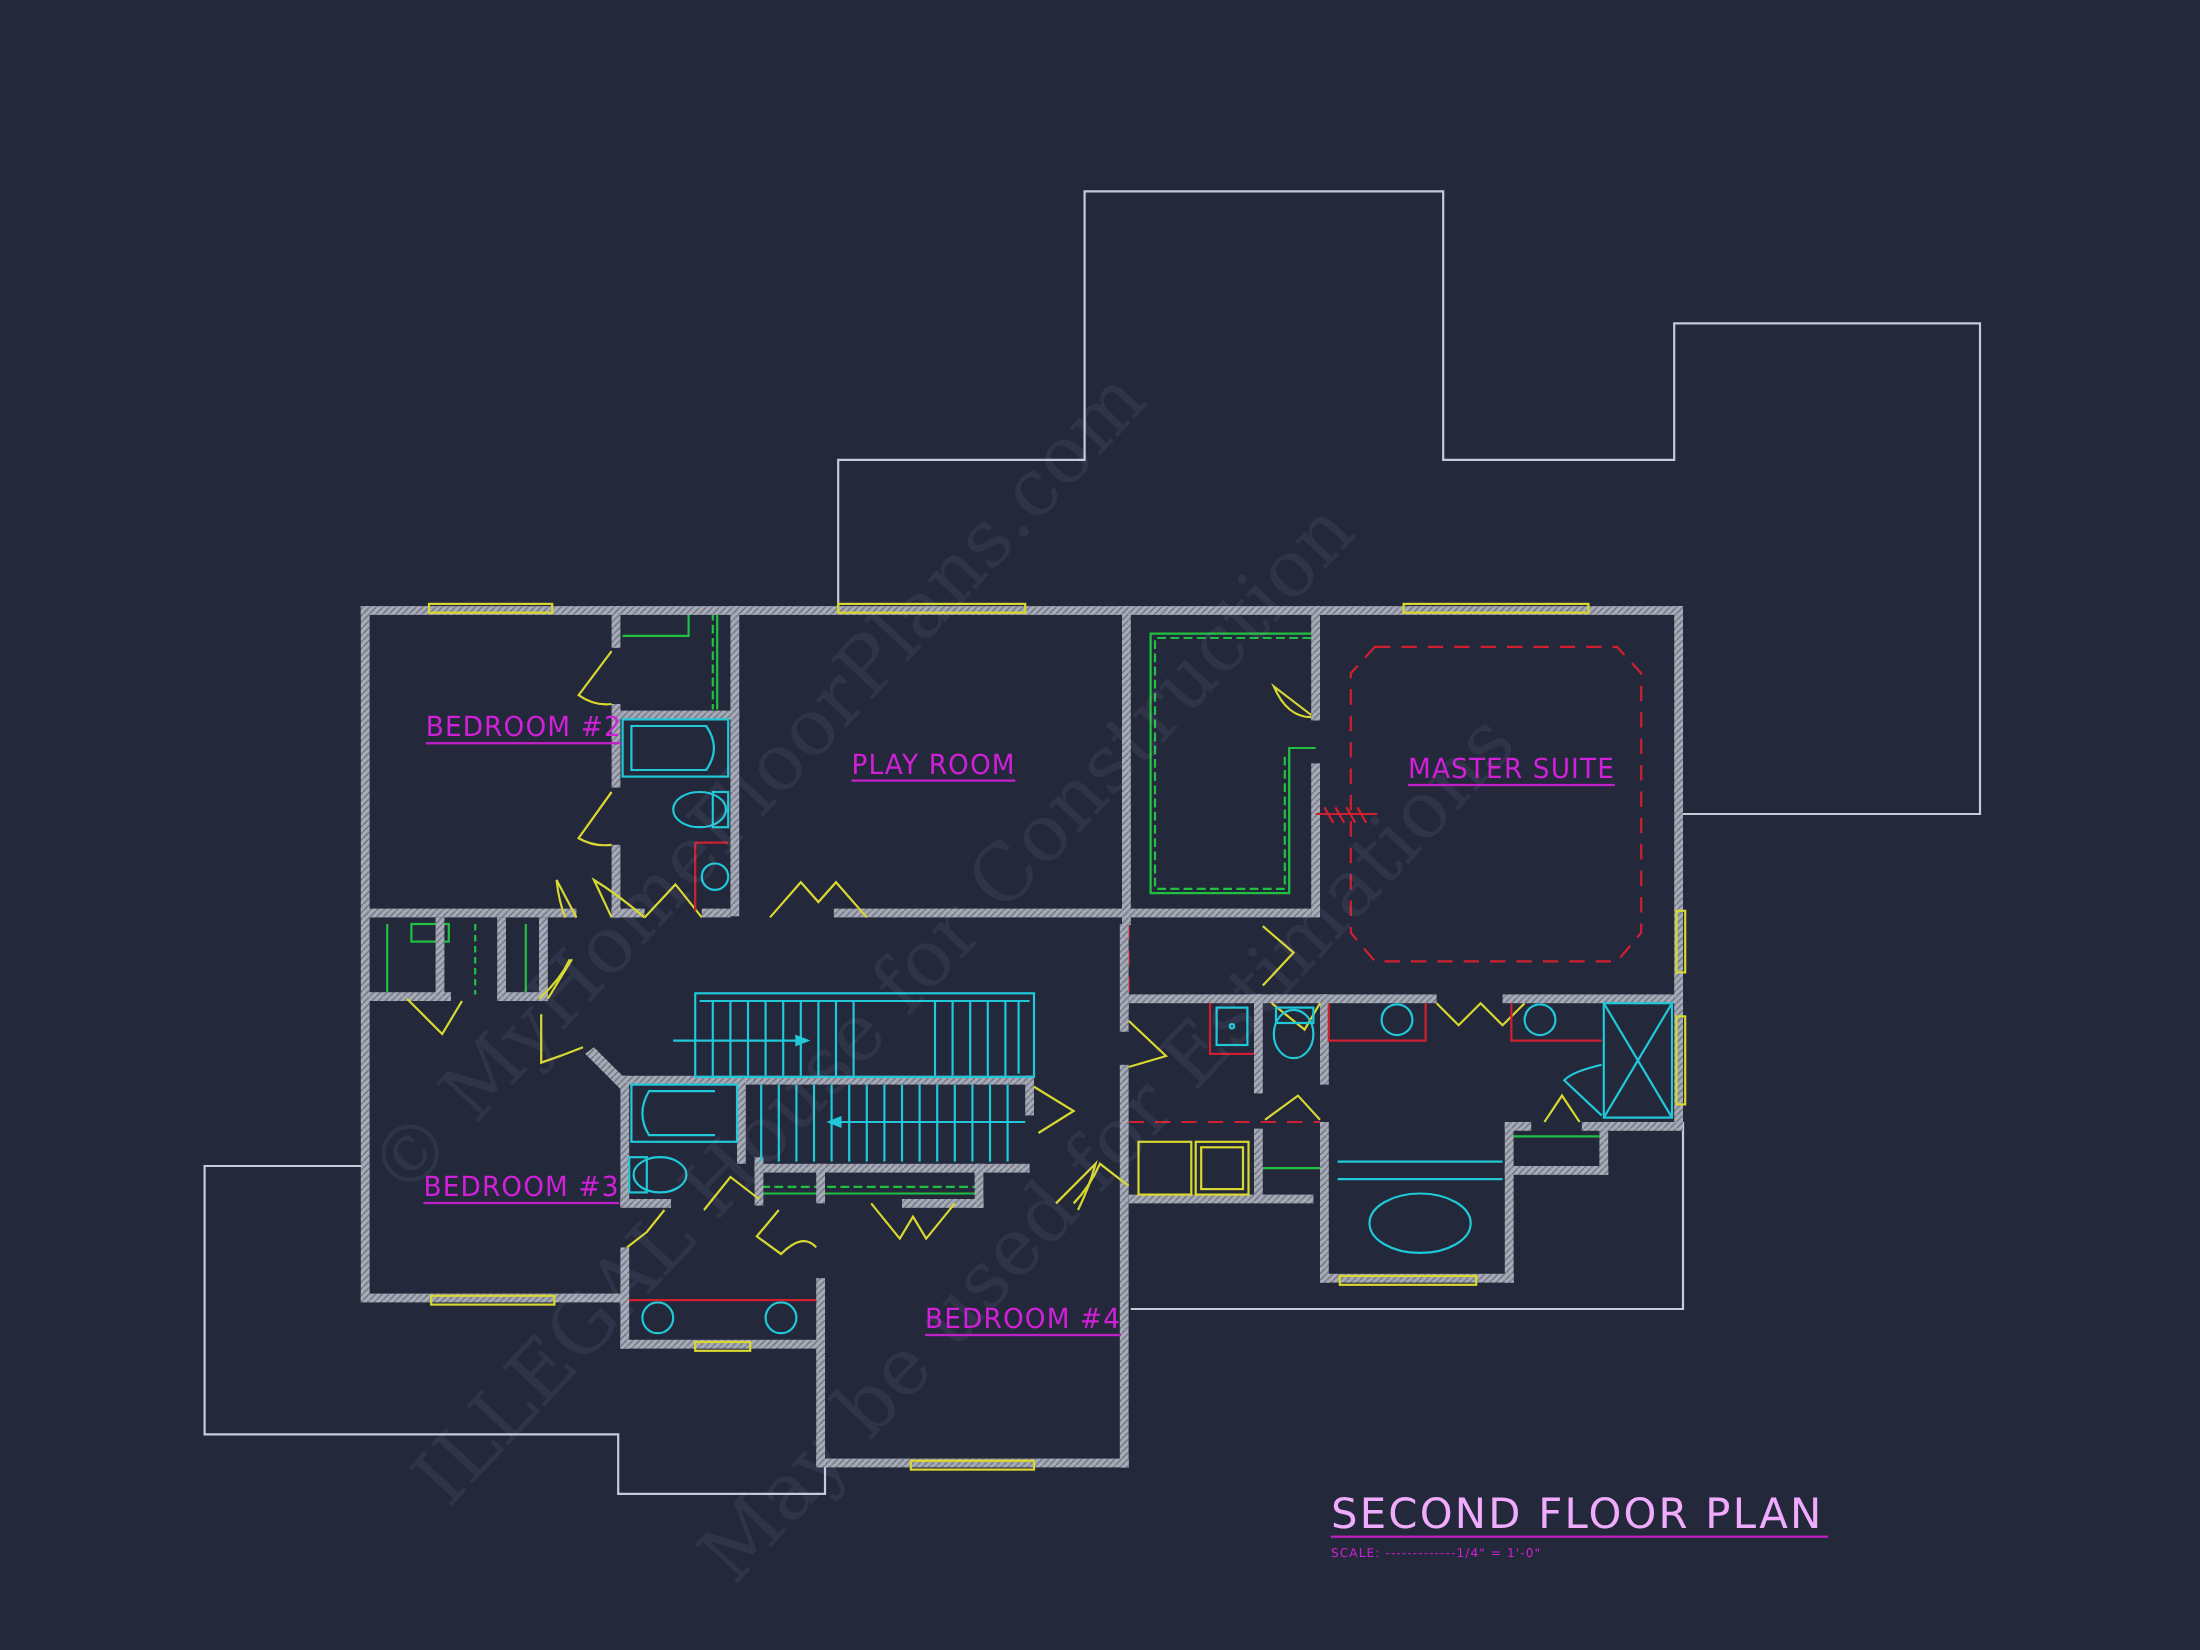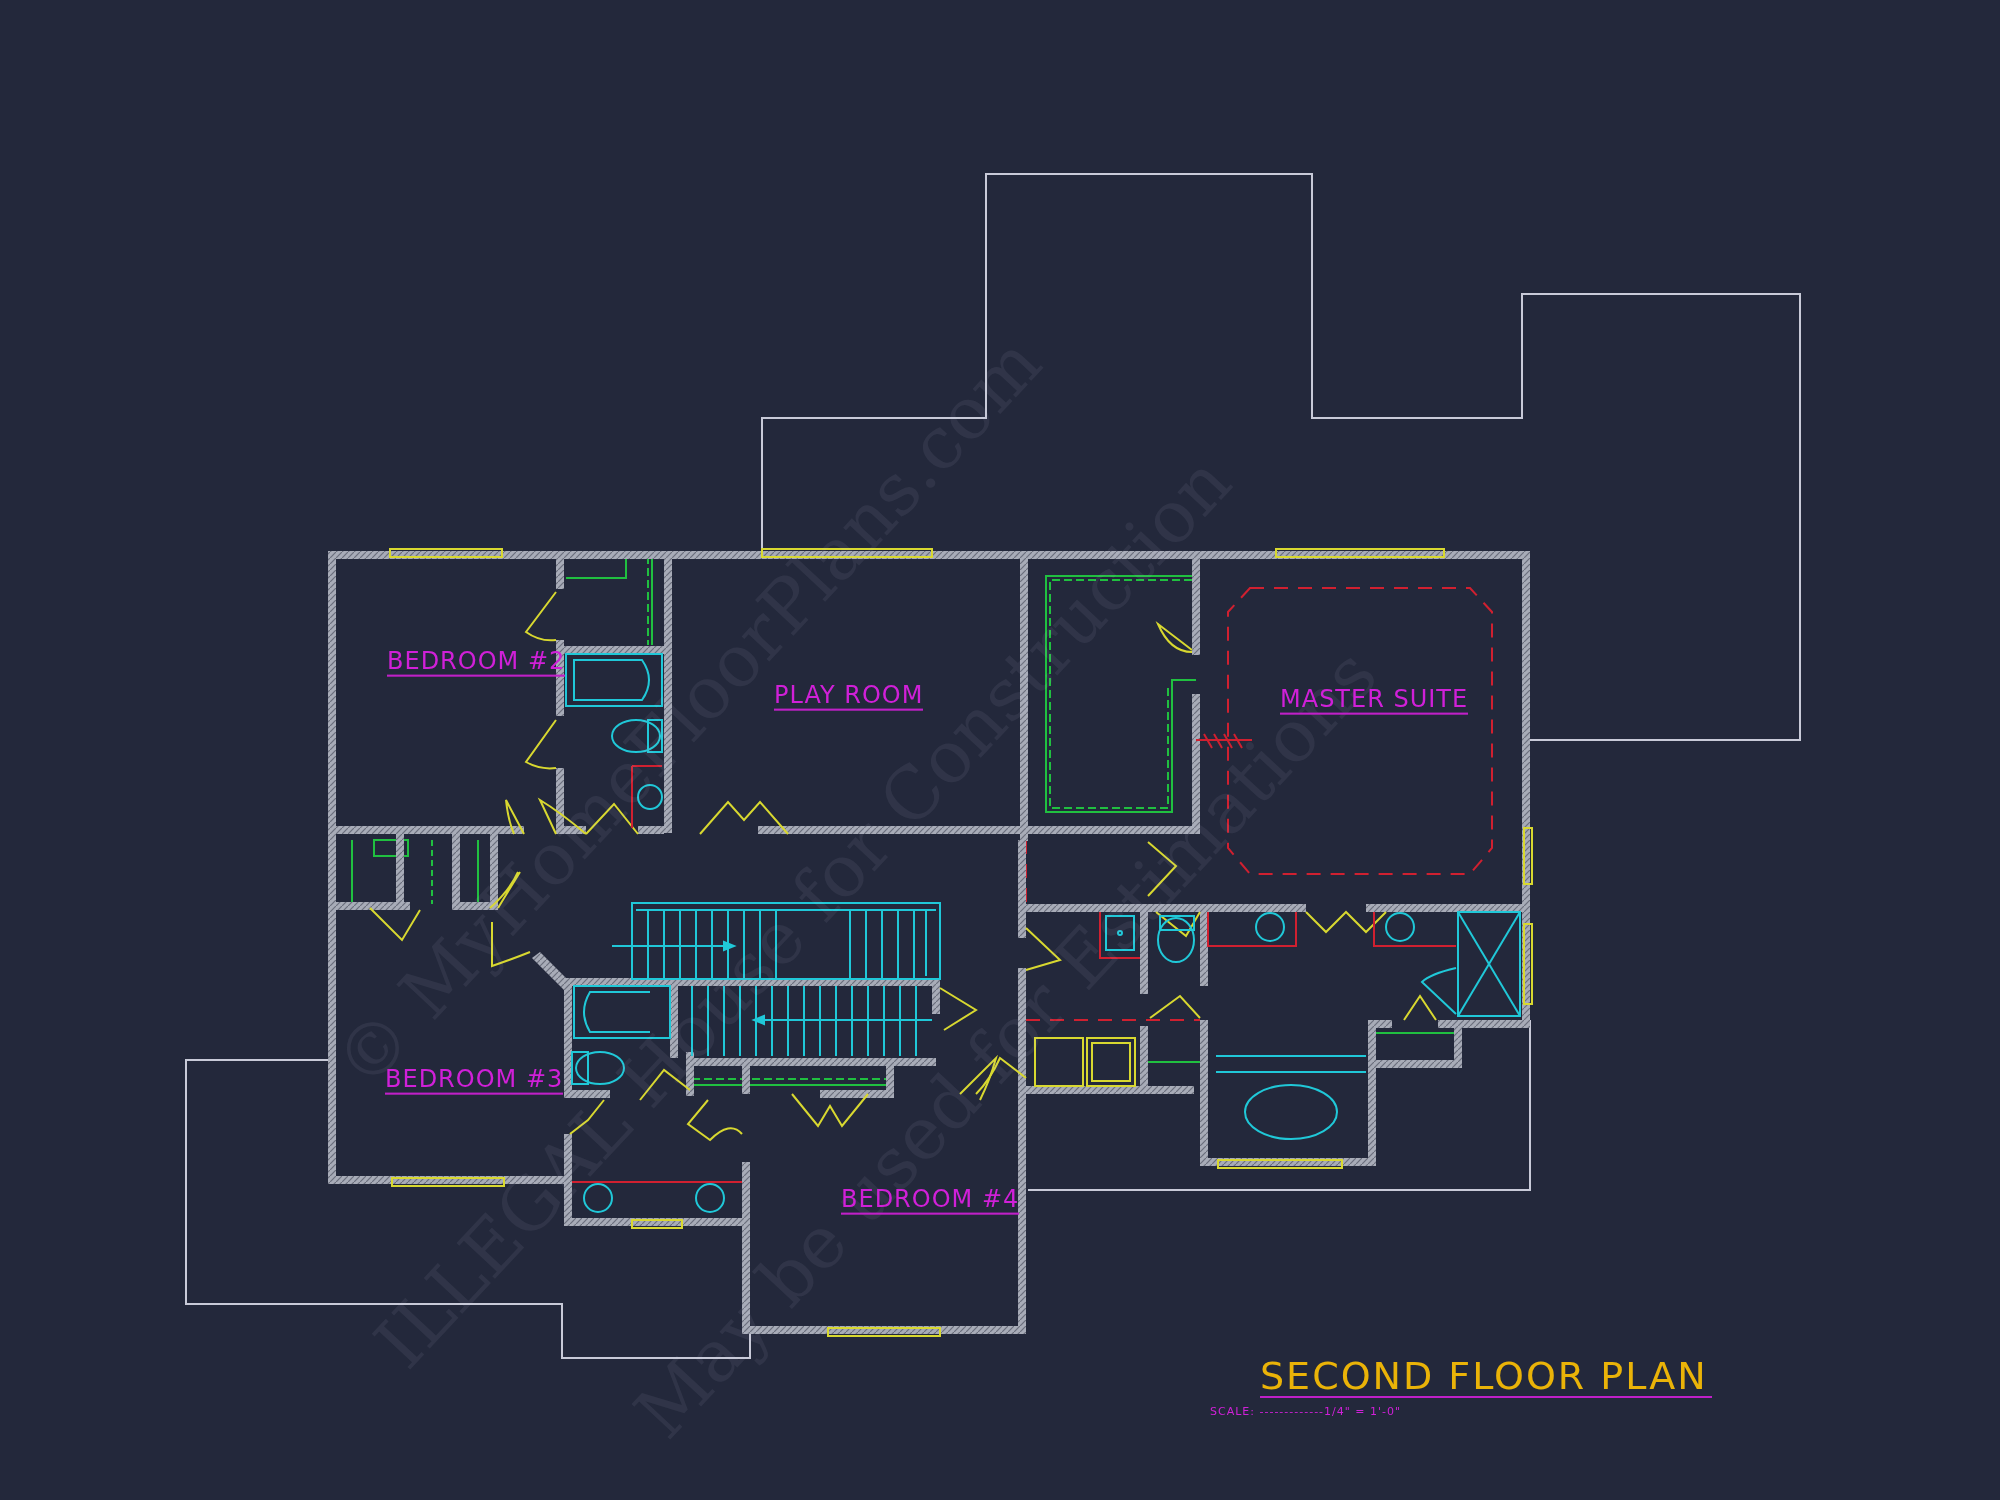--- a/index.html
+++ b/index.html
@@ -1,19 +1,19 @@
 <!DOCTYPE html>
 <html><head>
 <meta charset="utf-8">
 <style>
   html, body { margin:0; padding:0; }
   body { width:2000px; height:1500px; background:#23283b; overflow:hidden; position:relative; font-family:"Liberation Sans", sans-serif; }
   #plan { position:absolute; left:0; top:0; width:2000px; height:1500px; }
   .room-label { position:absolute; color:#d020d8; font-family:"DejaVu Sans", sans-serif; font-size:24px; letter-spacing:1px; border-bottom:2px solid #c020c8; line-height:26px; white-space:nowrap; transform:scaleY(1.05); }
-  .title { position:absolute; left:1260px; top:1356px; color:#eab308; font-family:"DejaVu Sans", sans-serif; font-size:38px; letter-spacing:2px; border-bottom:2px solid #c020c8; line-height:40px; padding-right:4px; }
+  .title { position:absolute; left:1210px; top:1356px; color:#f0abfc; font-family:"DejaVu Sans", sans-serif; font-size:38px; letter-spacing:2px; border-bottom:2px solid #c020c8; line-height:40px; padding-right:4px; }
   .scale { position:absolute; left:1210px; top:1405px; color:#d020d8; font-family:"DejaVu Sans", sans-serif; font-size:11px; letter-spacing:1px; }
   .wm { position:absolute; color:rgba(200,205,225,0.08); font-family:"DejaVu Serif", serif; white-space:nowrap; transform-origin:left bottom; transform:rotate(-47deg); pointer-events:none; }
 </style>
 </head>
 <body>
 
 <svg id="plan" viewBox="0 0 2000 1500" xmlns="http://www.w3.org/2000/svg">
   <defs>
     <pattern id="hatch" width="6" height="6" patternUnits="userSpaceOnUse">
       <rect width="6" height="6" fill="#a8acb8"></rect>

